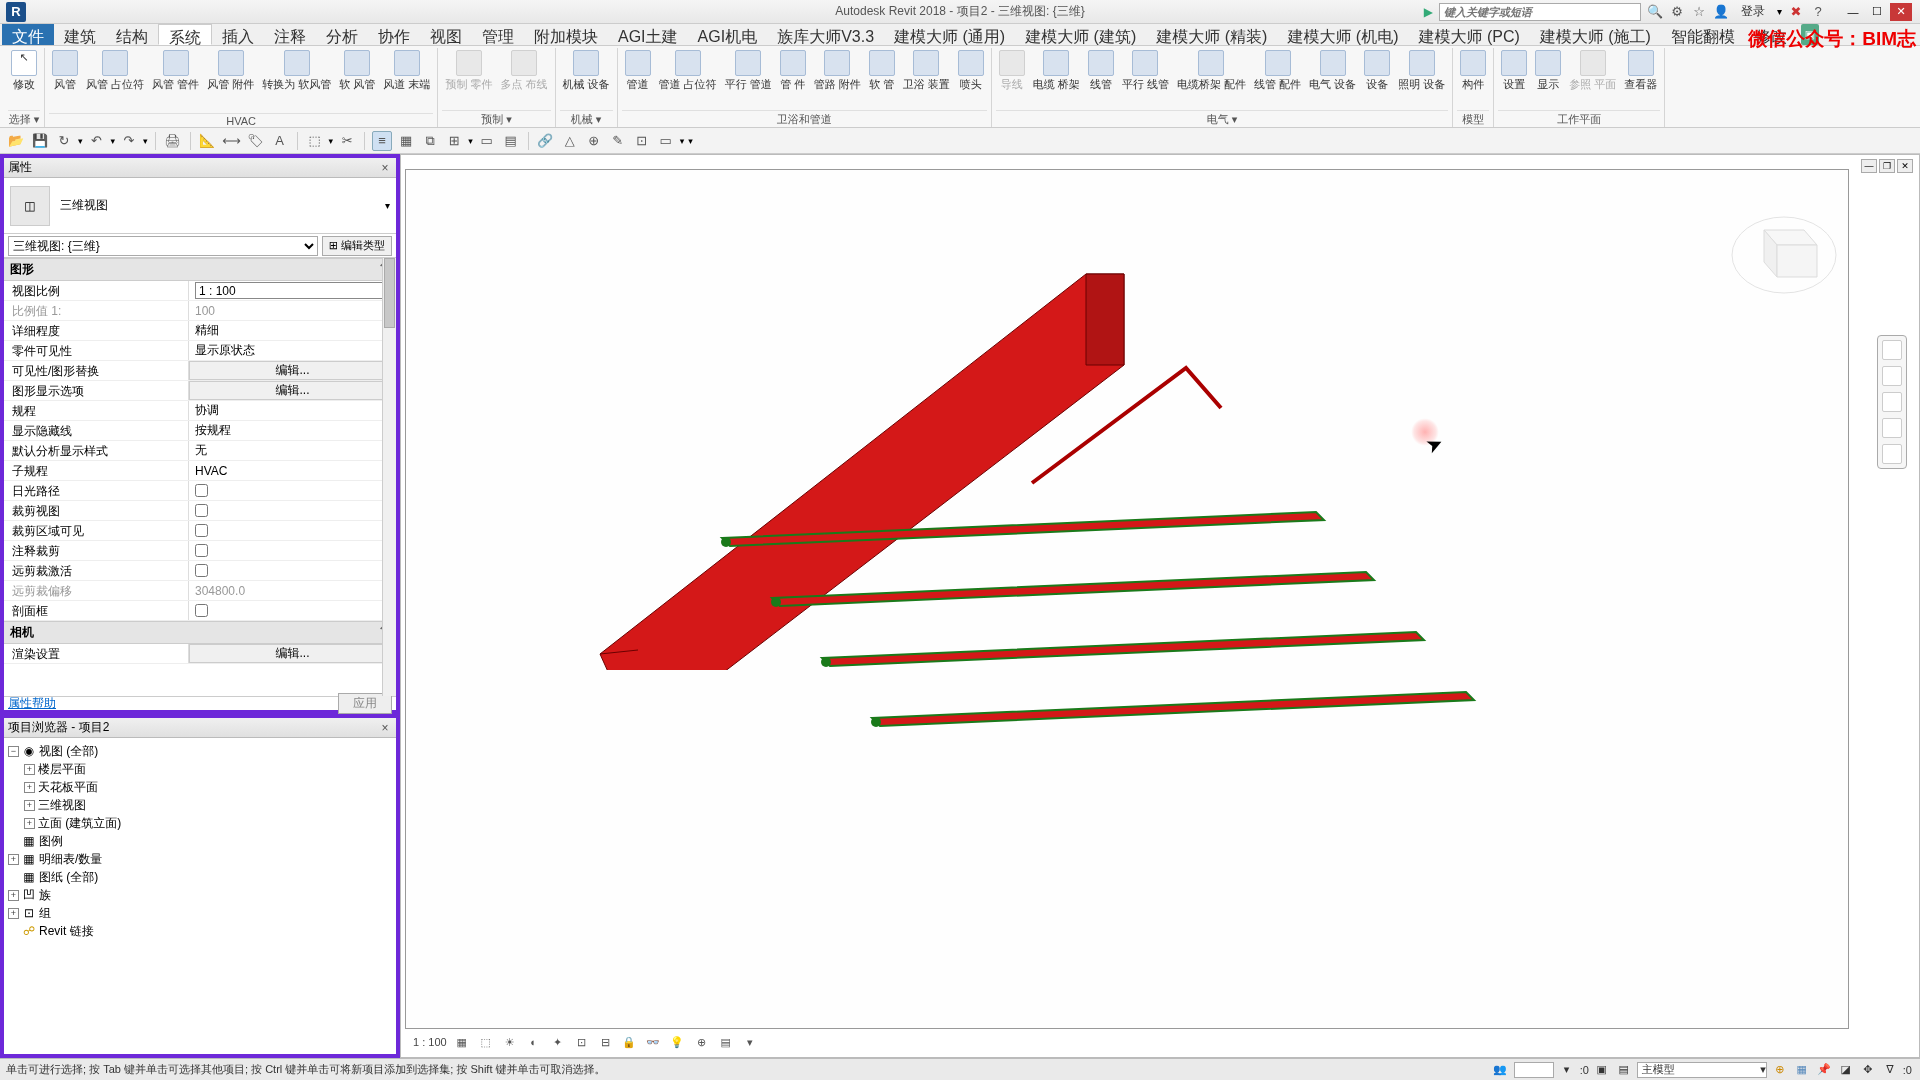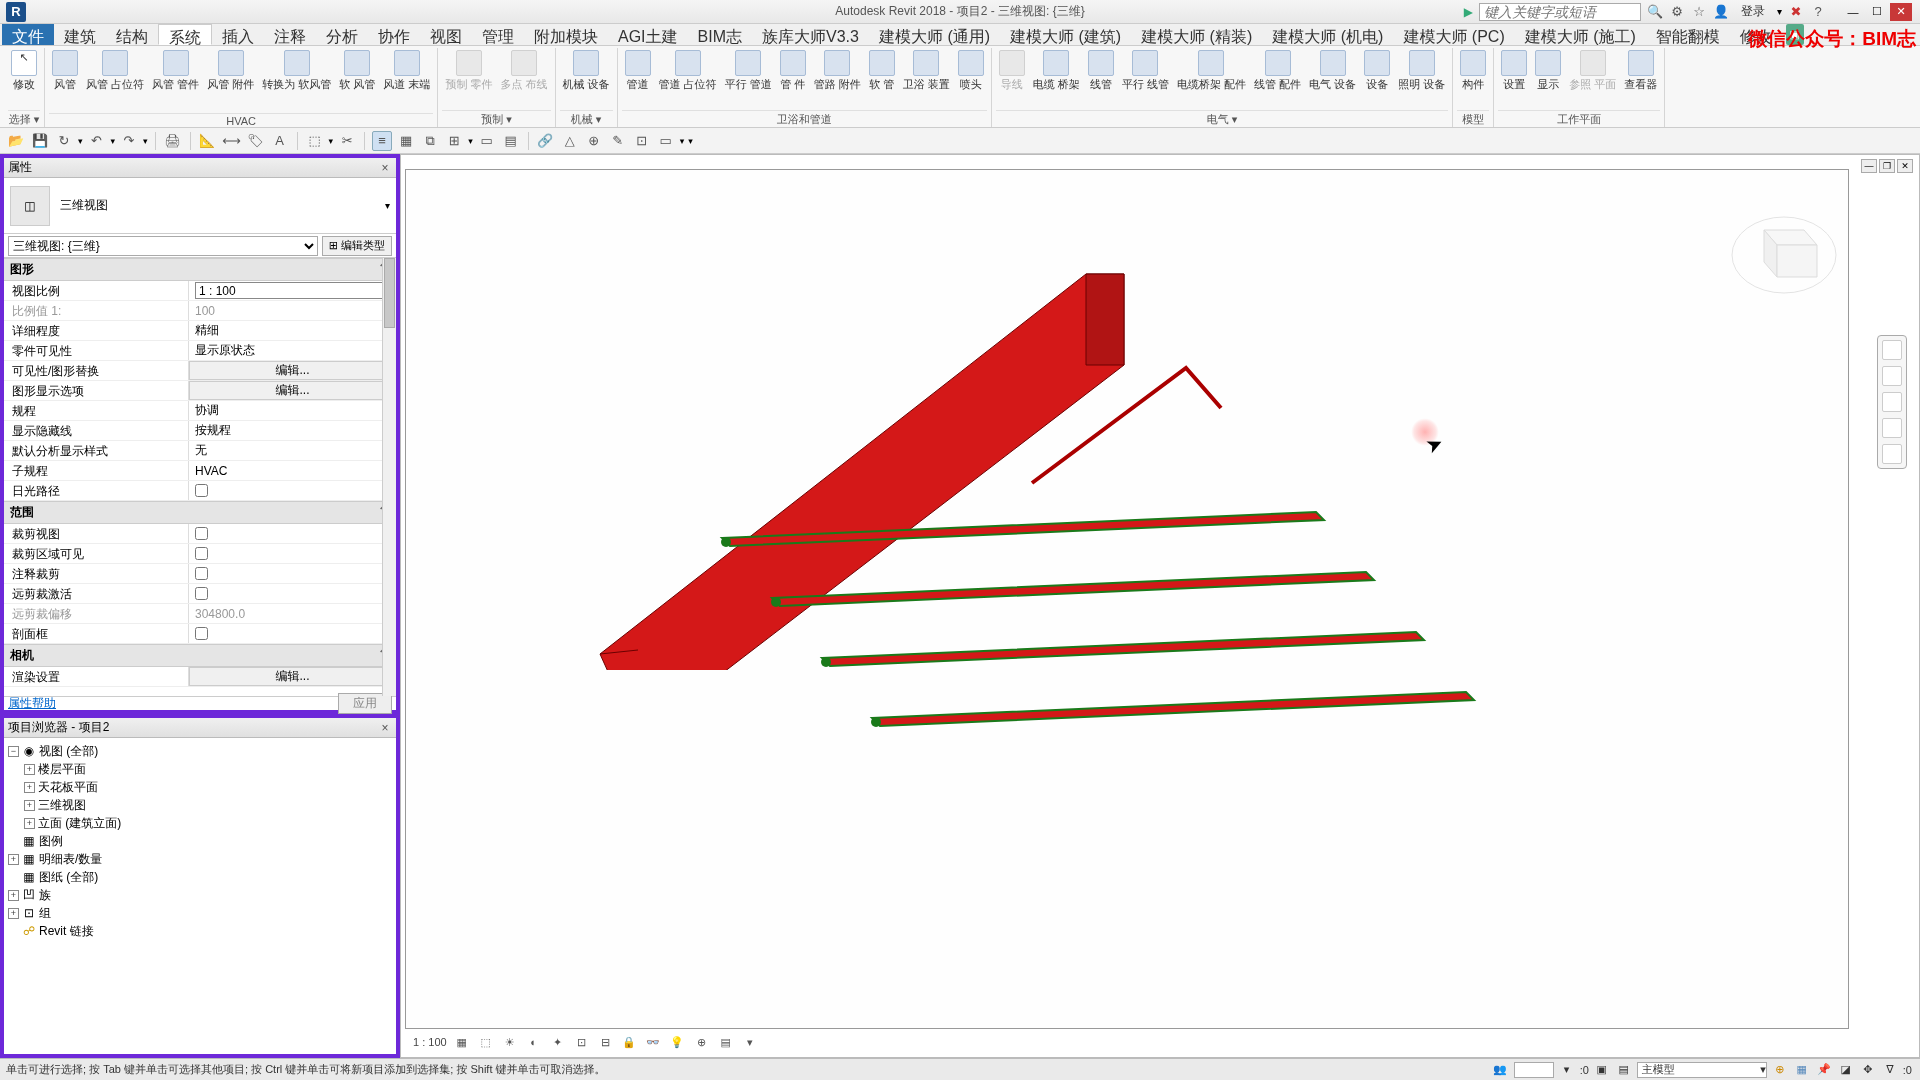--- a/index.html
+++ b/index.html
@@ -3,21 +3,21 @@
 <meta charset="utf-8">
 <style>
 * { margin: 0; padding: 0; box-sizing: border-box; font-family: "Microsoft YaHei", Arial, sans-serif; }
 body { background: #fff; overflow: hidden; width: 1920px; height: 1080px; position: relative; font-size: 12px; }
 
 
 .titlebar { height: 24px; background: linear-gradient(#f5f5f5,#e8e8e8); display: flex; align-items: center; border-bottom: 1px solid #ccc; position: relative; }
 .app-icon { width: 20px; height: 20px; margin: 0 6px; background: #1b4f8a; color: #fff; font-weight: bold; display: flex; align-items: center; justify-content: center; font-size: 13px; border-radius: 2px; }
 .title-text { position: absolute; left: 50%; transform: translateX(-50%); color: #555; font-size: 12px; }
 .title-right { margin-left: auto; display: flex; align-items: center; gap: 6px; padding-right: 8px; }
-.search-box { width: 162px; height: 18px; border: 1px solid #aaa; background: #fff; padding: 0 4px; font-size: 14px; color: #888; font-style: italic; }
+.search-box { width: 202px; height: 18px; border: 1px solid #aaa; background: #fff; padding: 0 4px; font-size: 11px; color: #888; font-style: italic; font-weight: bold; }
 .tb-icon { width: 16px; height: 16px; display: inline-flex; align-items: center; justify-content: center; color: #555; font-size: 13px; cursor: pointer; }
 .login-text { color: #333; margin: 0 6px; }
 .win-btns { display: flex; gap: 2px; margin-left: 10px; }
 .win-btn { width: 22px; height: 18px; display: flex; align-items: center; justify-content: center; font-size: 11px; cursor: pointer; }
 .win-close { color: #fff; background: #c83838; }
 .wx-label { position: absolute; right: 4px; top: 26px; color: #e00; font-size: 19px; font-weight: bold; z-index: 100; }
 
 
 .menubar { height: 22px; background: #f0f0f0; display: flex; border-bottom: 1px solid #ccc; padding-left: 2px;}
 .menu-tab { padding: 3px 10px; font-size: 16px; color: #333; cursor: pointer; }
@@ -133,21 +133,21 @@
   <div class="menu-tab">结构</div>
   <div class="menu-tab active">系统</div>
   <div class="menu-tab">插入</div>
   <div class="menu-tab">注释</div>
   <div class="menu-tab">分析</div>
   <div class="menu-tab">协作</div>
   <div class="menu-tab">视图</div>
   <div class="menu-tab">管理</div>
   <div class="menu-tab">附加模块</div>
   <div class="menu-tab">AGI土建</div>
-  <div class="menu-tab">BIM志</div>
+  <div class="menu-tab">AGI机电</div>
   <div class="menu-tab">族库大师V3.3</div>
   <div class="menu-tab">建模大师 (通用)</div>
   <div class="menu-tab">建模大师 (建筑)</div>
   <div class="menu-tab">建模大师 (精装)</div>
   <div class="menu-tab">建模大师 (机电)</div>
   <div class="menu-tab">建模大师 (PC)</div>
   <div class="menu-tab">建模大师 (施工)</div>
   <div class="menu-tab">智能翻模</div>
   <div class="menu-tab">修改</div>
   <div class="menu-help">▣</div>
@@ -454,24 +454,20 @@
       <div class="prop-row">
           <div class="prop-k">子规程</div>
           <div class="prop-v">HVAC</div>
         </div>
       <div class="prop-row">
           <div class="prop-k">日光路径</div>
           <div class="prop-v">
             <input type="checkbox" style="">
           </div>
         </div>
-      <div class="prop-section">
-          <span>范围</span>
-          <span class="exp">⌃</span>
-        </div>
       <div class="prop-row">
           <div class="prop-k">裁剪视图</div>
           <div class="prop-v">
             <input type="checkbox" style="">
           </div>
         </div>
       <div class="prop-row">
           <div class="prop-k">裁剪区域可见</div>
           <div class="prop-v">
             <input type="checkbox" style="">

